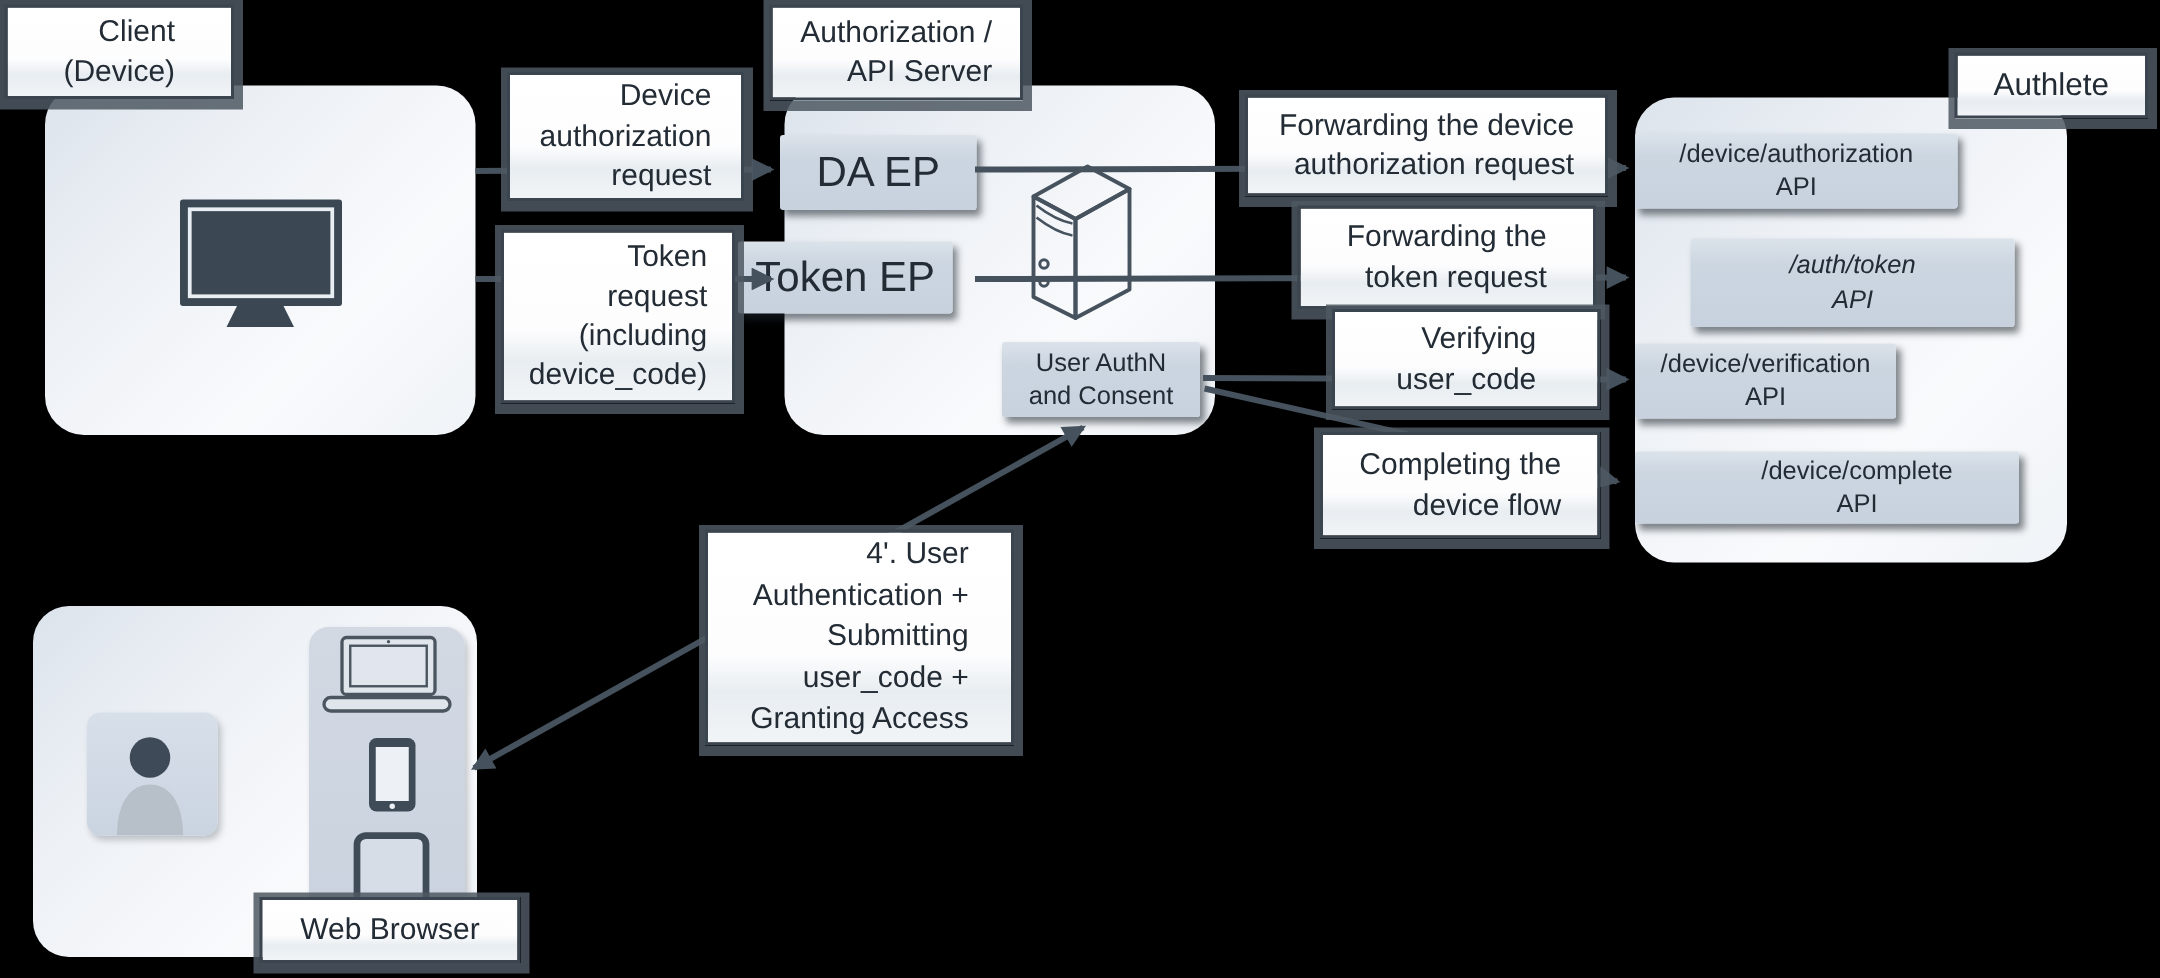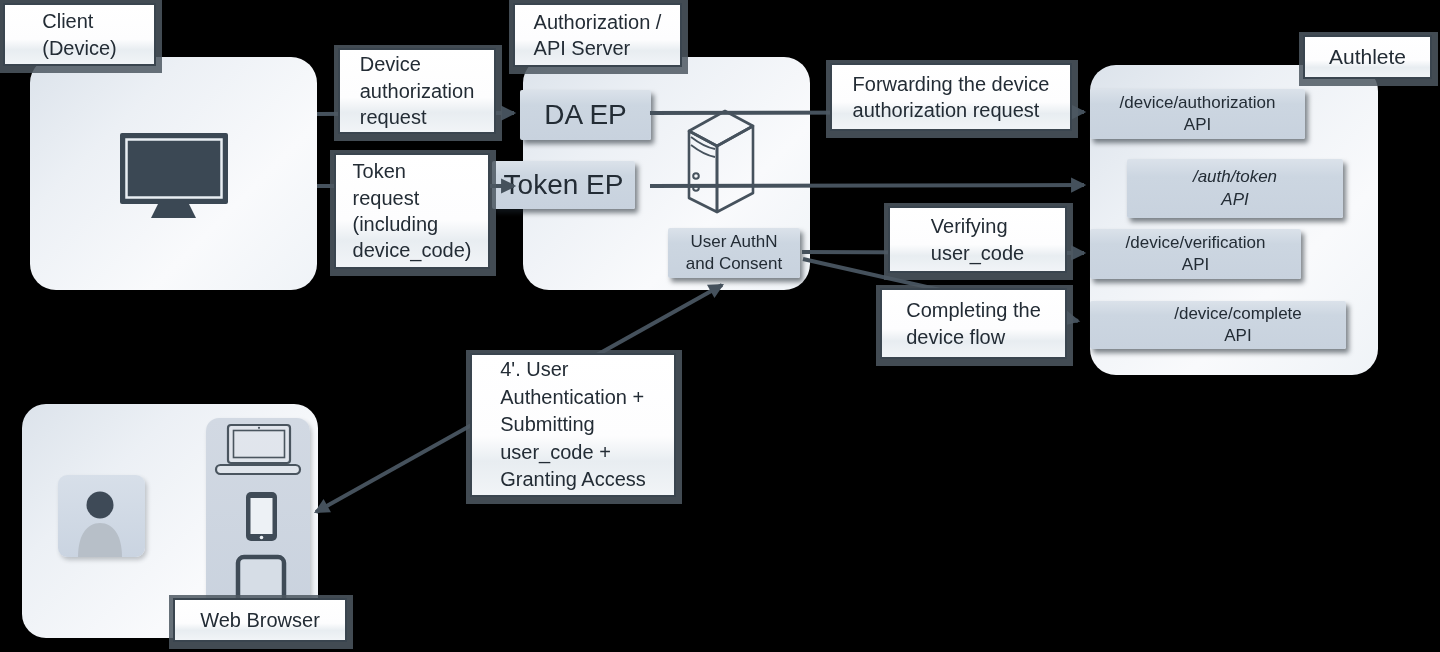--- a/index.html
+++ b/index.html
@@ -22,21 +22,21 @@
     display:flex; align-items:center; justify-content:center;
     text-align:center; white-space:pre-line;
     background:linear-gradient(180deg,#dbe2ea 0%,#ccd6e1 30%,#c8d2de 100%);
     box-shadow:3px 4px 5px rgba(28,36,44,0.55);
     font-size:17px; line-height:1.3; border-radius:2px;
   }
   .node.ep { font-size:28px; }
   .label-box {
     position:absolute; z-index:30;
     display:flex; align-items:center; justify-content:center;
-    text-align:left; white-space:pre-line;
+    text-align:right; white-space:pre-line;
     background:linear-gradient(180deg,#ffffff 0%,#fdfdfe 58%,#e8edf1 76%,#f1f4f7 100%);
     border:2.5px solid #3a454f;
     box-shadow:1px 2px 0 5px rgba(78,88,98,0.85);
     font-size:20px; line-height:1.32;
   }
   .icon { position:absolute; z-index:13; }
   .arrows { position:absolute; left:0; top:0; z-index:20; }
 </style>
 </head>
 <body>
@@ -83,21 +83,21 @@
 
   <div class="node ep" style="left:520px; top:90px; width:131px; height:50px;">DA EP</div>
   <div class="node ep" style="left:492px; top:161px; width:143px; height:48px;">Token EP</div>
   <div class="node" style="left:668px; top:228px; width:132px; height:50px;">User AuthN
 and Consent</div>
 
   <div class="node" style="left:1090px; top:89px; width:215px; height:50px;">/device/authorization
 API</div>
   <div class="node" style="left:1127px; top:159px; width:216px; height:59px;font-style:italic;">/auth/token
 API</div>
-  <div class="node" style="left:1090px; top:229px; width:211px; height:50px;">/device/verification
+  <div class="node" style="left:1090px; top:229px; width:174px; height:50px;">/device/verification
 API</div>
   <div class="node" style="left:1090px; top:301px; width:216px; height:48px;padding-left:40px;">/device/complete
 API</div>
 
   <svg class="arrows" width="1440" height="652" viewBox="0 0 1440 652">
     <defs>
       <marker id="ah" viewBox="0 0 10 10" refX="8.5" refY="5" markerWidth="4.4" markerHeight="3.8" orient="auto-start-reverse">
         <path d="M0 0 L10 5 L0 10 Z" fill="#45515c"></path>
       </marker>
     </defs>
@@ -131,20 +131,22 @@
   <div class="label-box" style="left:338px; top:48px; width:154px; height:82px;">Device
 authorization
 request</div>
   <div class="label-box" style="left:334px; top:153px; width:152px; height:112px;">Token
 request
 (including
 device_code)</div>
 
   <div class="label-box" style="left:830px; top:63px; width:238px; height:64px;">Forwarding the device
 authorization request</div>
+  <div class="label-box" style="left:865px; top:137px; width:195px; height:65px;">Forwarding the
+token request</div>
   <div class="label-box" style="left:888px; top:206px; width:175px; height:63px;">Verifying
 user_code</div>
   <div class="label-box" style="left:880px; top:288px; width:183px; height:67px;">Completing the
 device flow</div>
 
   <div class="label-box" style="left:470px; top:353px; width:202px; height:140px; line-height:1.38;">4'. User
 Authentication +
 Submitting
 user_code +
 Granting Access</div>

